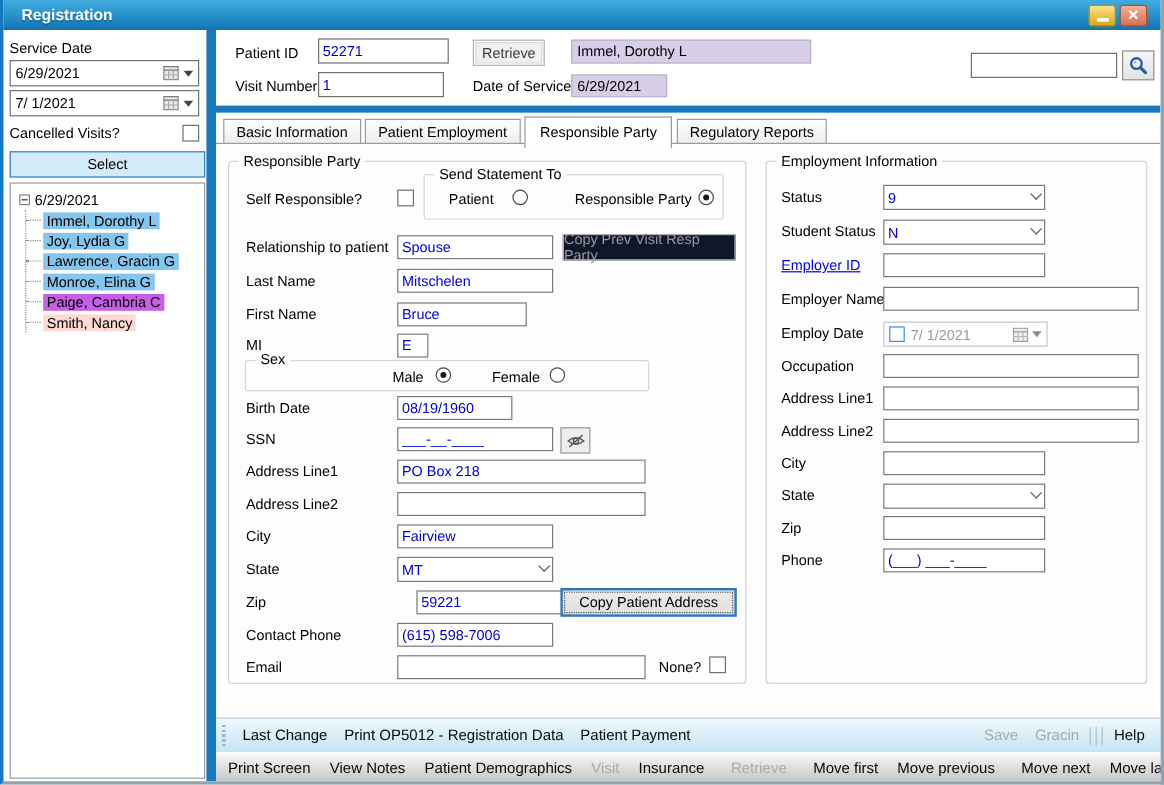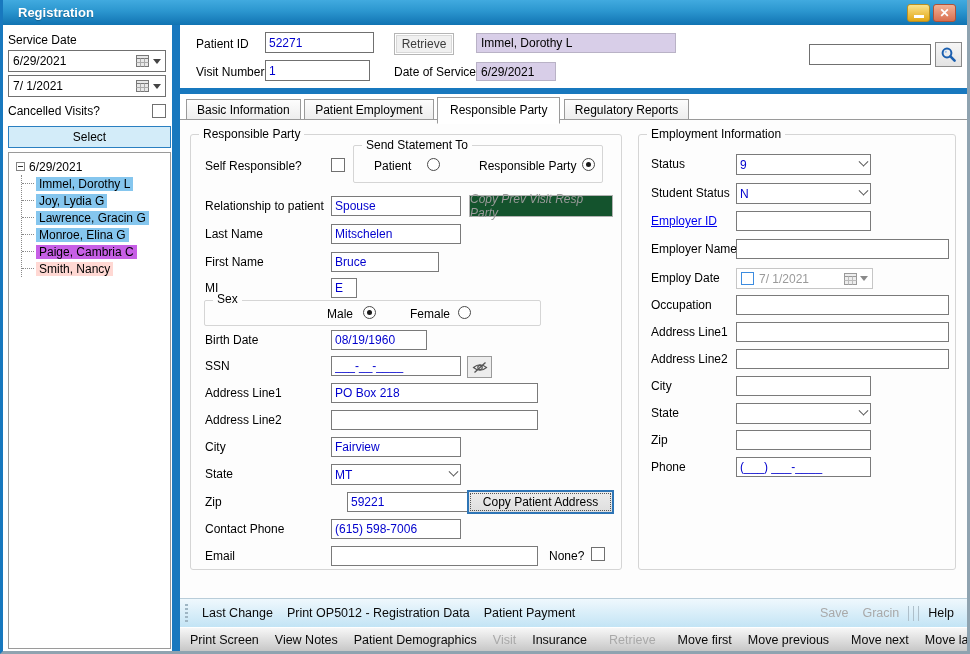--- a/index.html
+++ b/index.html
@@ -105,22 +105,22 @@
   .combo {
     position:absolute; border:1px solid #7a7a7a; background:#fff; height:21px; font-size:12px;
     color:var(--field-text-blue,#0000CD); padding:0 3px; display:flex; align-items:center; cursor:pointer;
   }
   .combo .chev { margin-left:auto; width:7px; height:7px; border-right:1.6px solid #555; border-bottom:1.6px solid #555; transform:rotate(45deg) translate(-2px,-2px); }
   .subgroup { position:absolute; border:1px solid #d5d5d5; border-radius:2px; }
   .subgroup .gtitle { background:#fdfdfd; }
   .radio { width:13px; height:13px; border:1px solid #4a4a4a; border-radius:50%; background:#fff; position:relative; display:inline-block; }
   .radio.sel::after { content:""; position:absolute; left:3px; top:3px; width:5px; height:5px; border-radius:50%; background:#1a1a1a; }
   .btn-disabled {
-    position:absolute; background:#14532d; border:1px solid #b2b2b2; color:#9a9a9a; font-size:12px;
-    display:flex; align-items:center; justify-content:center;font-style:italic;
+    position:absolute; background:#0f172a; border:1px solid #b2b2b2; color:#9a9a9a; font-size:12px;
+    display:flex; align-items:center; justify-content:center;
   }
   .btn-focus {
     position:absolute; background:linear-gradient(#ececec,#dedede); border:2px solid #2e75b6; color:#000; font-size:12px;
     display:flex; align-items:center; justify-content:center; cursor:pointer; outline:1px dotted #555; outline-offset:-4px;
   }
   .eye-btn { position:absolute; width:25px; height:22px; background:#ededed; border:1px solid #9a9a9a; display:flex; align-items:center; justify-content:center; cursor:pointer; }
   .link { color:var(--link-blue,#0000EE); text-decoration:underline; cursor:pointer; }
   .employdate {
     position:absolute; height:21px; border:1px solid #c6c6c6; background:#fff; display:flex; align-items:center;
     padding:0 4px; gap:5px; font-size:12px; color:#9a9a9a;

